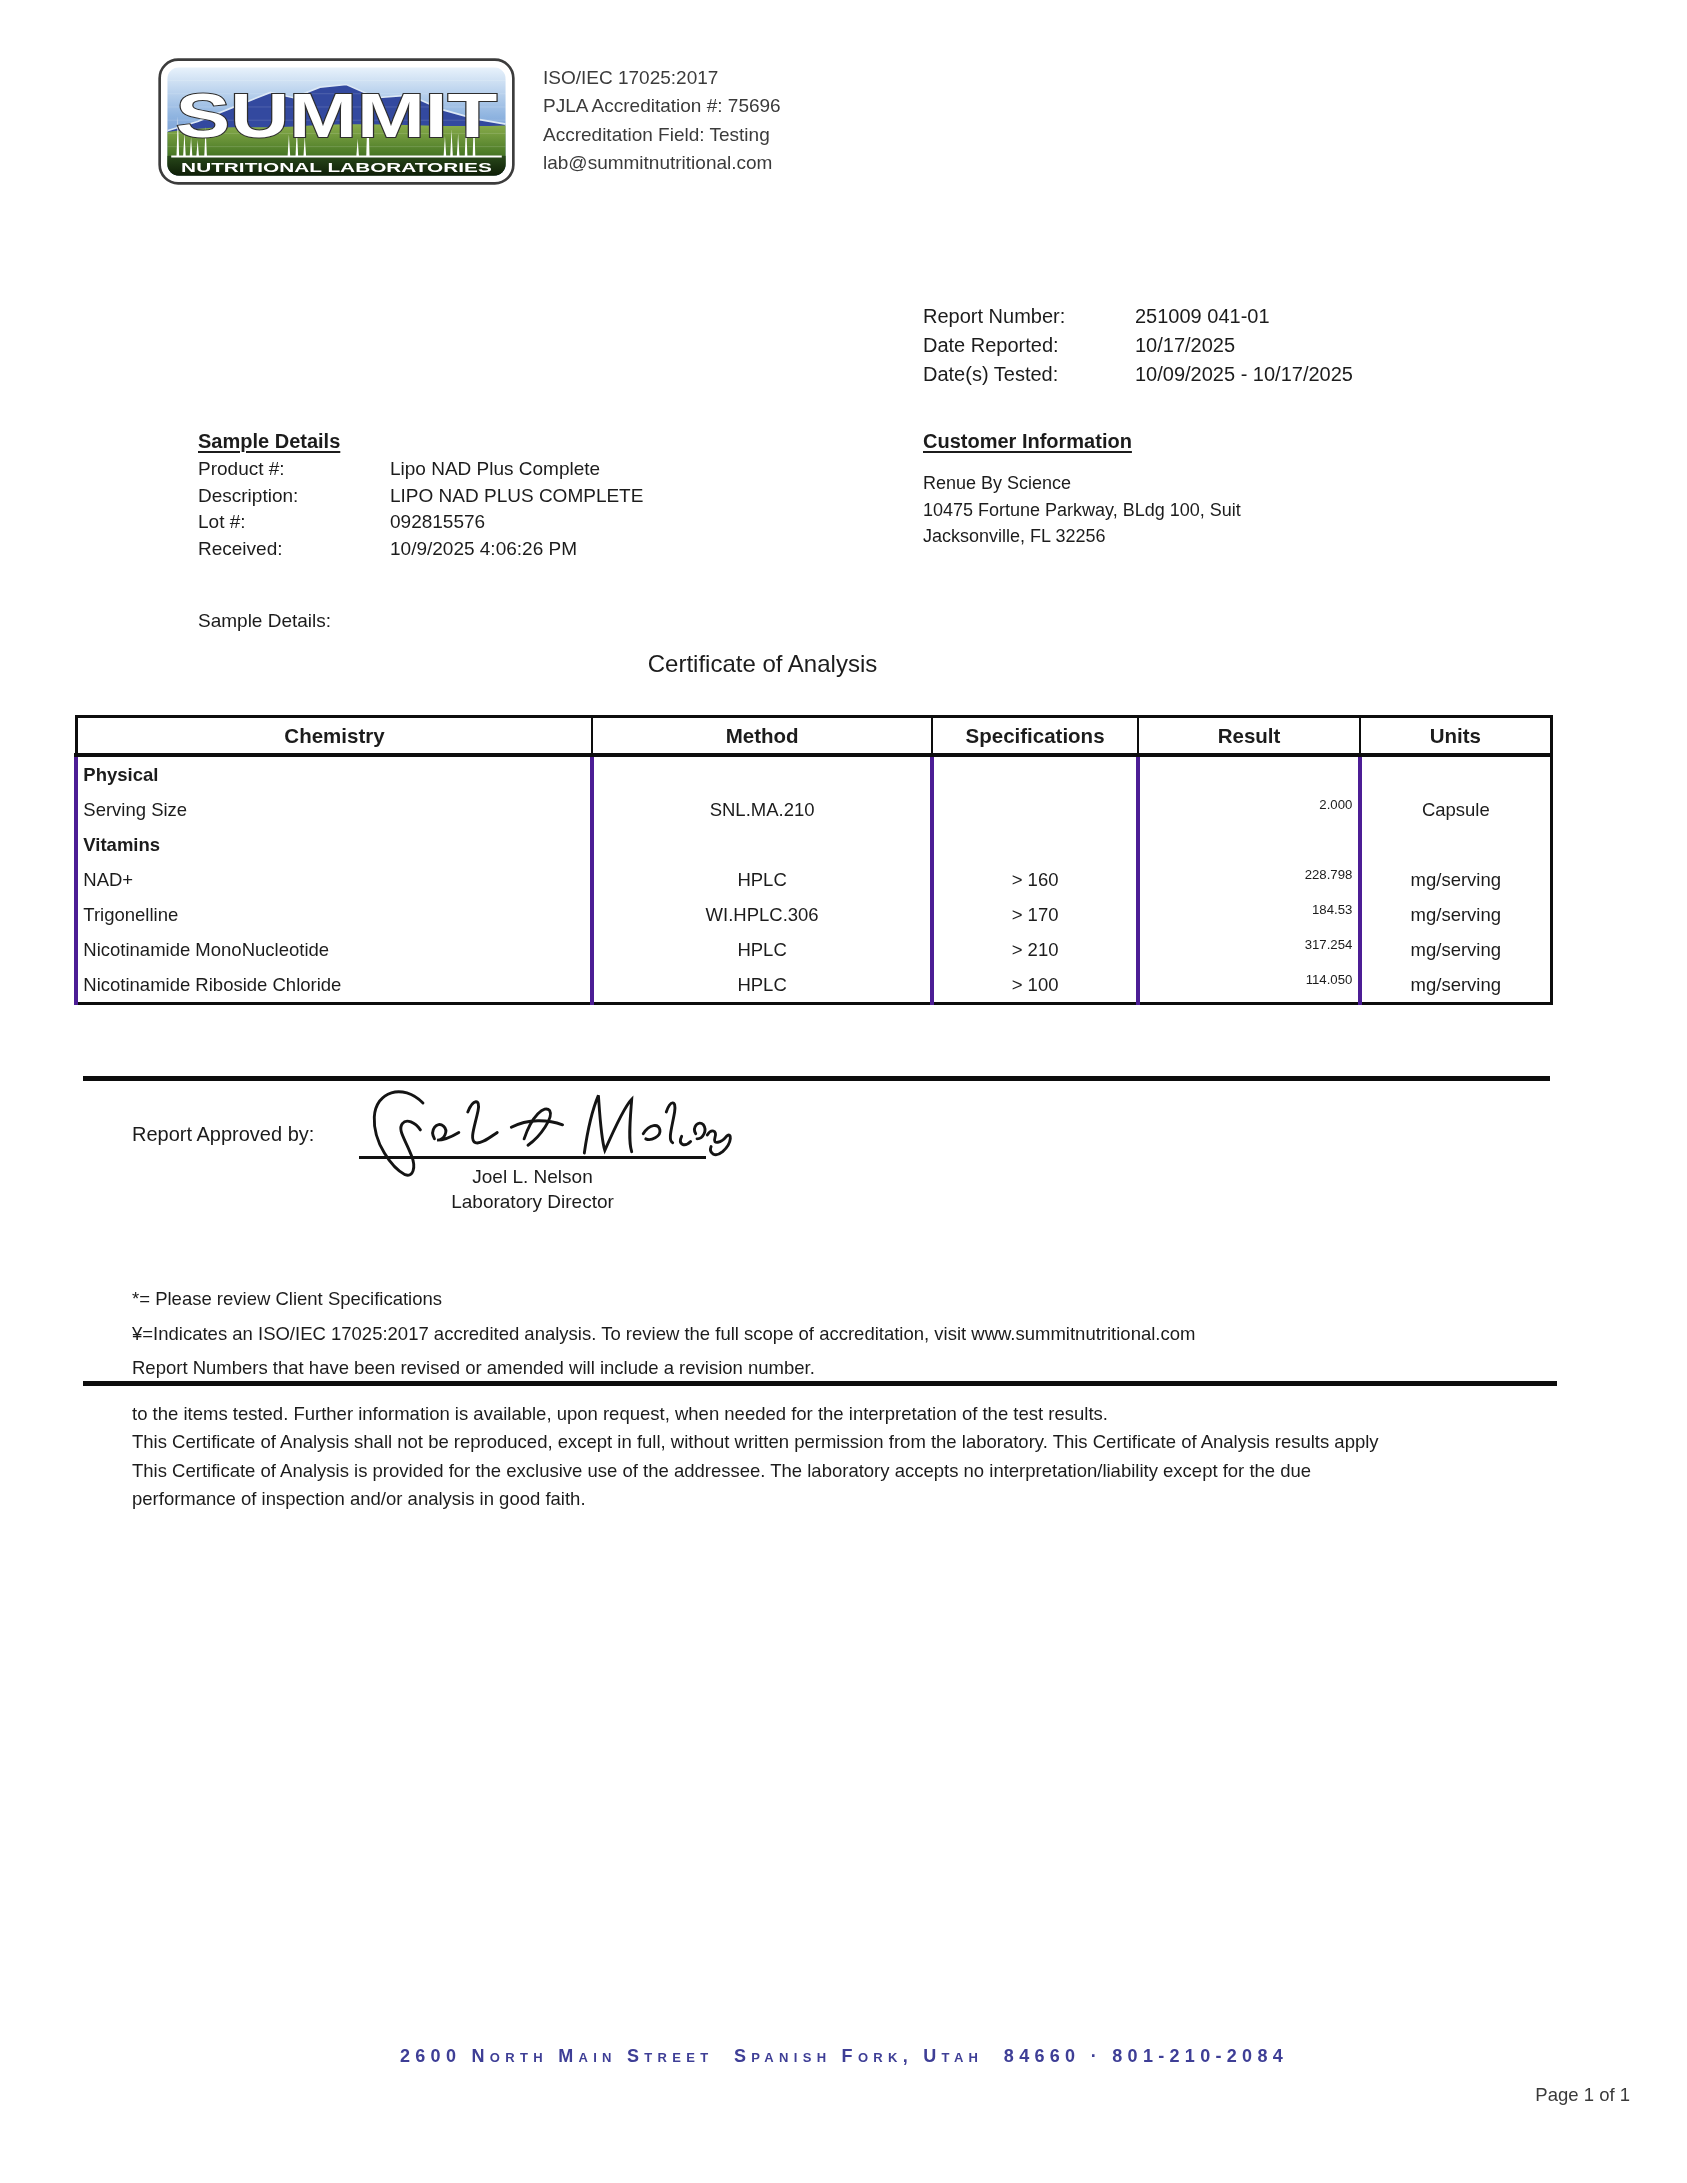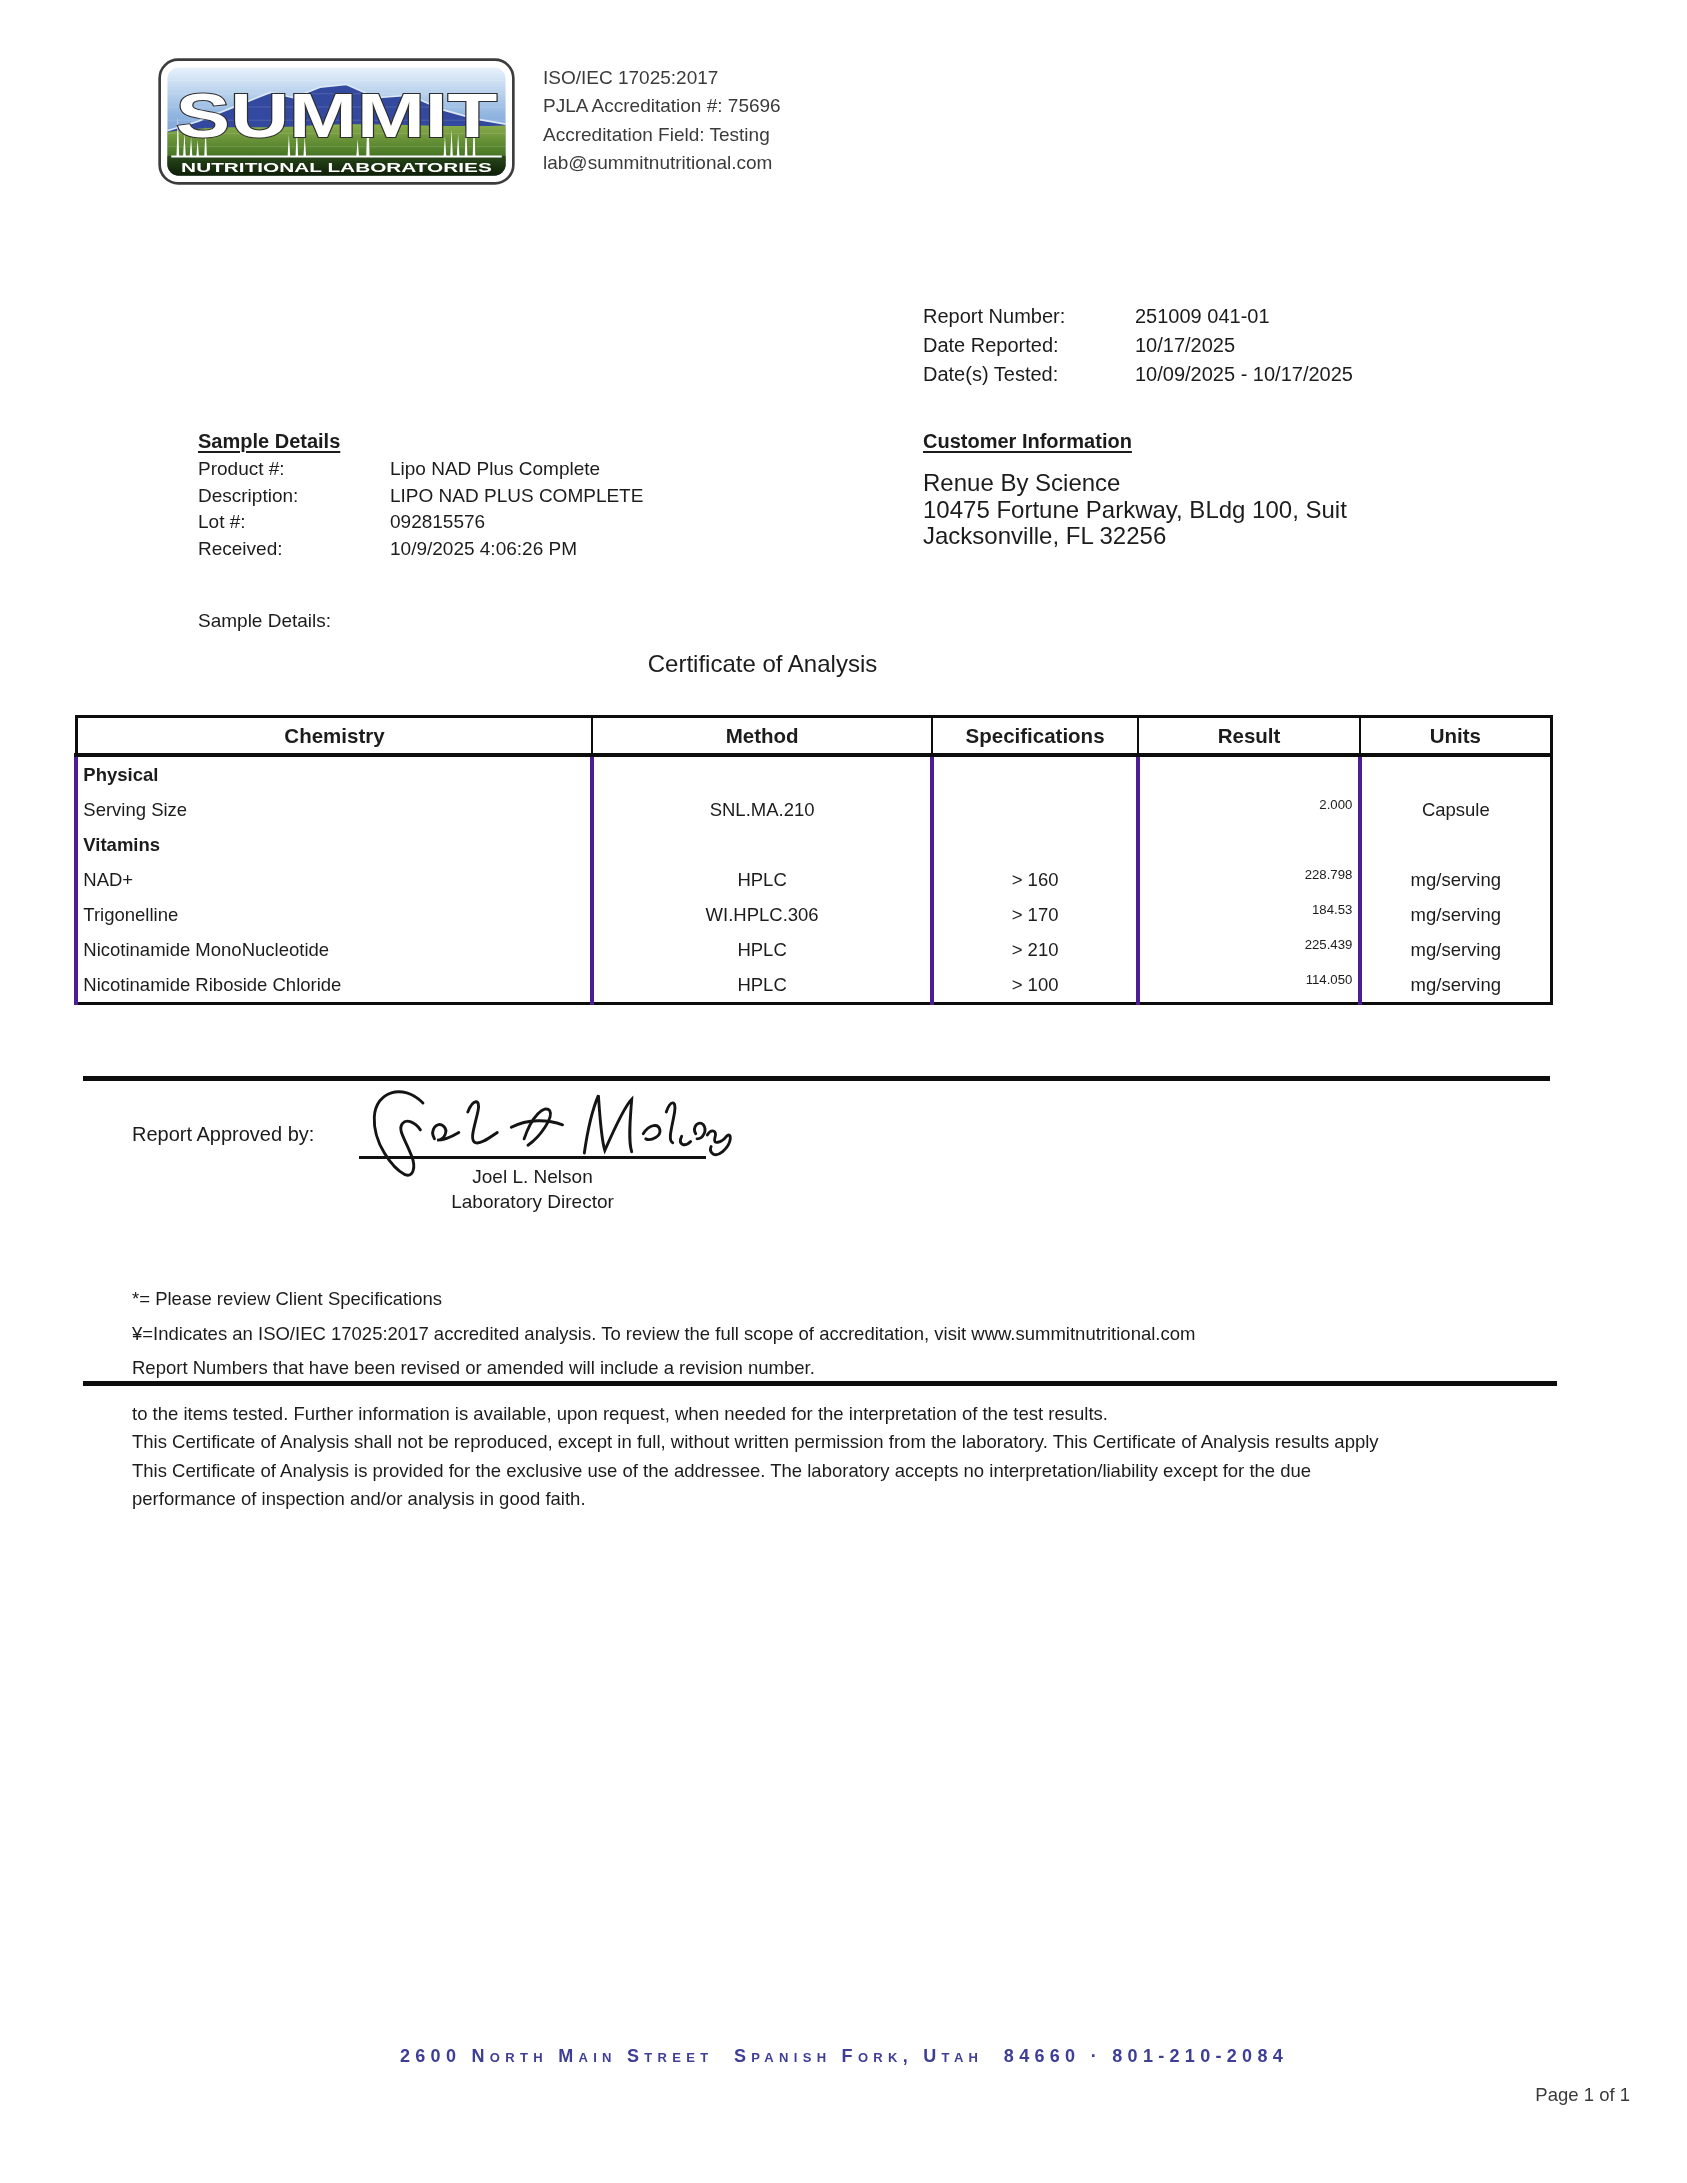--- a/index.html
+++ b/index.html
@@ -16,21 +16,21 @@
   .report-info .lbl{display:inline-block;width:212px;}
   .report-info .val{display:inline-block;}
 
   
   .sec-heading{font-size:20px;font-weight:bold;text-decoration:underline;
                text-decoration-thickness:2px;text-underline-offset:3.3px;}
   .sample-details{left:198px;top:430px;}
   .customer-info{left:923px;top:430px;}
   .kv-rows{margin-top:3px;font-size:19px;line-height:26.5px;}
   .kv-rows .lbl{display:inline-block;width:192px;vertical-align:top;}
-  .cust-lines{margin-top:17px;font-size:24px;line-height:26.5px;}
+  .cust-lines{margin-top:17px;font-size:18px;line-height:26.5px;}
   .sample-extra{left:198px;top:610px;font-size:19px;}
 
   
   .coa-title{left:0;top:650px;width:1525px;text-align:center;font-size:24px;}
   table.coa{position:absolute;left:74px;top:715px;width:1479px;
             border-collapse:collapse;table-layout:fixed;
             border:3.3px solid #0d0d0d;}
   table.coa th{font-size:20.5px;font-weight:bold;text-align:center;
                height:33px;border-bottom:4px solid #0d0d0d;
                border-left:2px solid #0d0d0d;border-right:2px solid #0d0d0d;}
@@ -228,21 +228,21 @@
       <td class="c-chem">Trigonelline</td>
       <td class="c-method">WI.HPLC.306</td>
       <td class="c-spec">&gt; 170</td>
       <td class="c-result"><span>184.53</span></td>
       <td class="c-units">mg/serving</td>
     </tr>
     <tr>
       <td class="c-chem">Nicotinamide MonoNucleotide</td>
       <td class="c-method">HPLC</td>
       <td class="c-spec">&gt; 210</td>
-      <td class="c-result"><span>225.439</span></td>
+      <td class="c-result"><span>317.254</span></td>
       <td class="c-units">mg/serving</td>
     </tr>
     <tr>
       <td class="c-chem">Nicotinamide Riboside Chloride</td>
       <td class="c-method">HPLC</td>
       <td class="c-spec">&gt; 100</td>
       <td class="c-result"><span>114.050</span></td>
       <td class="c-units">mg/serving</td>
     </tr>
   </tbody>

